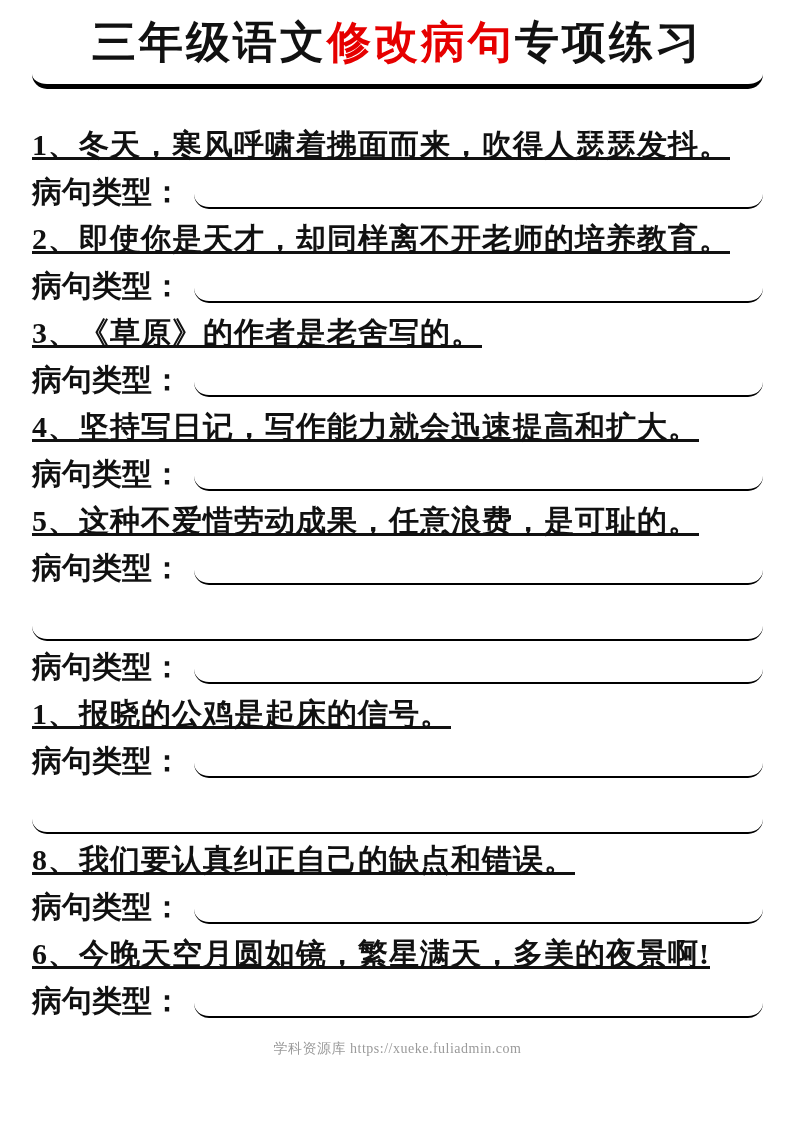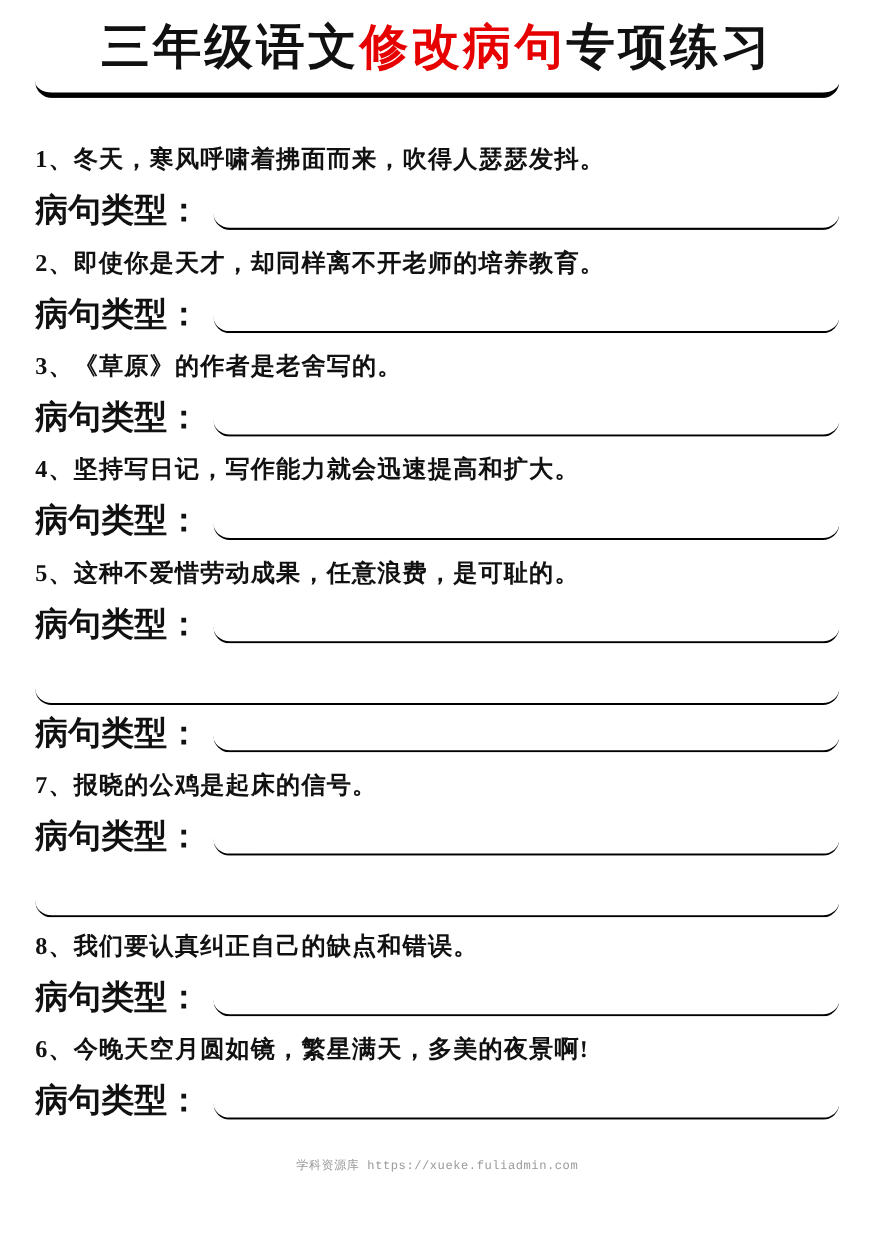--- a/index.html
+++ b/index.html
@@ -15,38 +15,38 @@
     padding:4px 2px 14px 2px;
     border-bottom:5px solid #000000;
   }
   .title {
     font-size:44px; font-weight:bold; line-height:54px;
     letter-spacing:3px; white-space:nowrap;
   }
   .title .hl { color:#e60000; }
   .exercise-list { margin-top:32px; }
   .sentence {
-    font-size:22px; font-weight:bold; line-height:47px;
-    letter-spacing:1px; white-space:nowrap;
+    font-size:30px; font-weight:bold; line-height:47px;
+    letter-spacing:1px; white-space:nowrap;text-decoration:underline;
   }
   .answer-row { display:flex; height:47px; }
   .answer-label {
     font-size:30px; font-weight:bold; line-height:47px; white-space:nowrap;
   }
   .blank {
     flex:1; margin-left:12px; height:41px;
     border-bottom:2px solid #000000;
   }
   .extra-blank {
     height:50px; border-bottom:2px solid #000000; margin-bottom:2px;
   }
   .footer {
-    text-align:center; margin-top:28px;
-    font-family:Liberation Mono, monospace;
-    font-size:11px; color:#9a9a9a; letter-spacing:0.5px;
+    text-align:center; margin-top:16px;
+    font-family:Liberation Serif, serif;
+    font-size:14px; color:#9a9a9a; letter-spacing:0.5px;
   }
 </style>
 </head>
 <body>
 
 <div class="page">
 
   <div class="header">
     <div class="title">
       <span>三年级语文</span><span class="hl">修改病句</span><span>专项练习</span>
@@ -97,21 +97,21 @@
     </div>
 
     <div class="item">
       <div class="answer-row">
         <span class="answer-label">病句类型：</span>
         <span class="blank"></span>
       </div>
     </div>
 
     <div class="item">
-      <div class="sentence">7、报晓的公鸡是起床的信号。</div>
+      <div class="sentence">1、报晓的公鸡是起床的信号。</div>
       <div class="answer-row">
         <span class="answer-label">病句类型：</span>
         <span class="blank"></span>
       </div>
       <div class="extra-blank"></div>
     </div>
 
     <div class="item">
       <div class="sentence">8、我们要认真纠正自己的缺点和错误。</div>
       <div class="answer-row">

